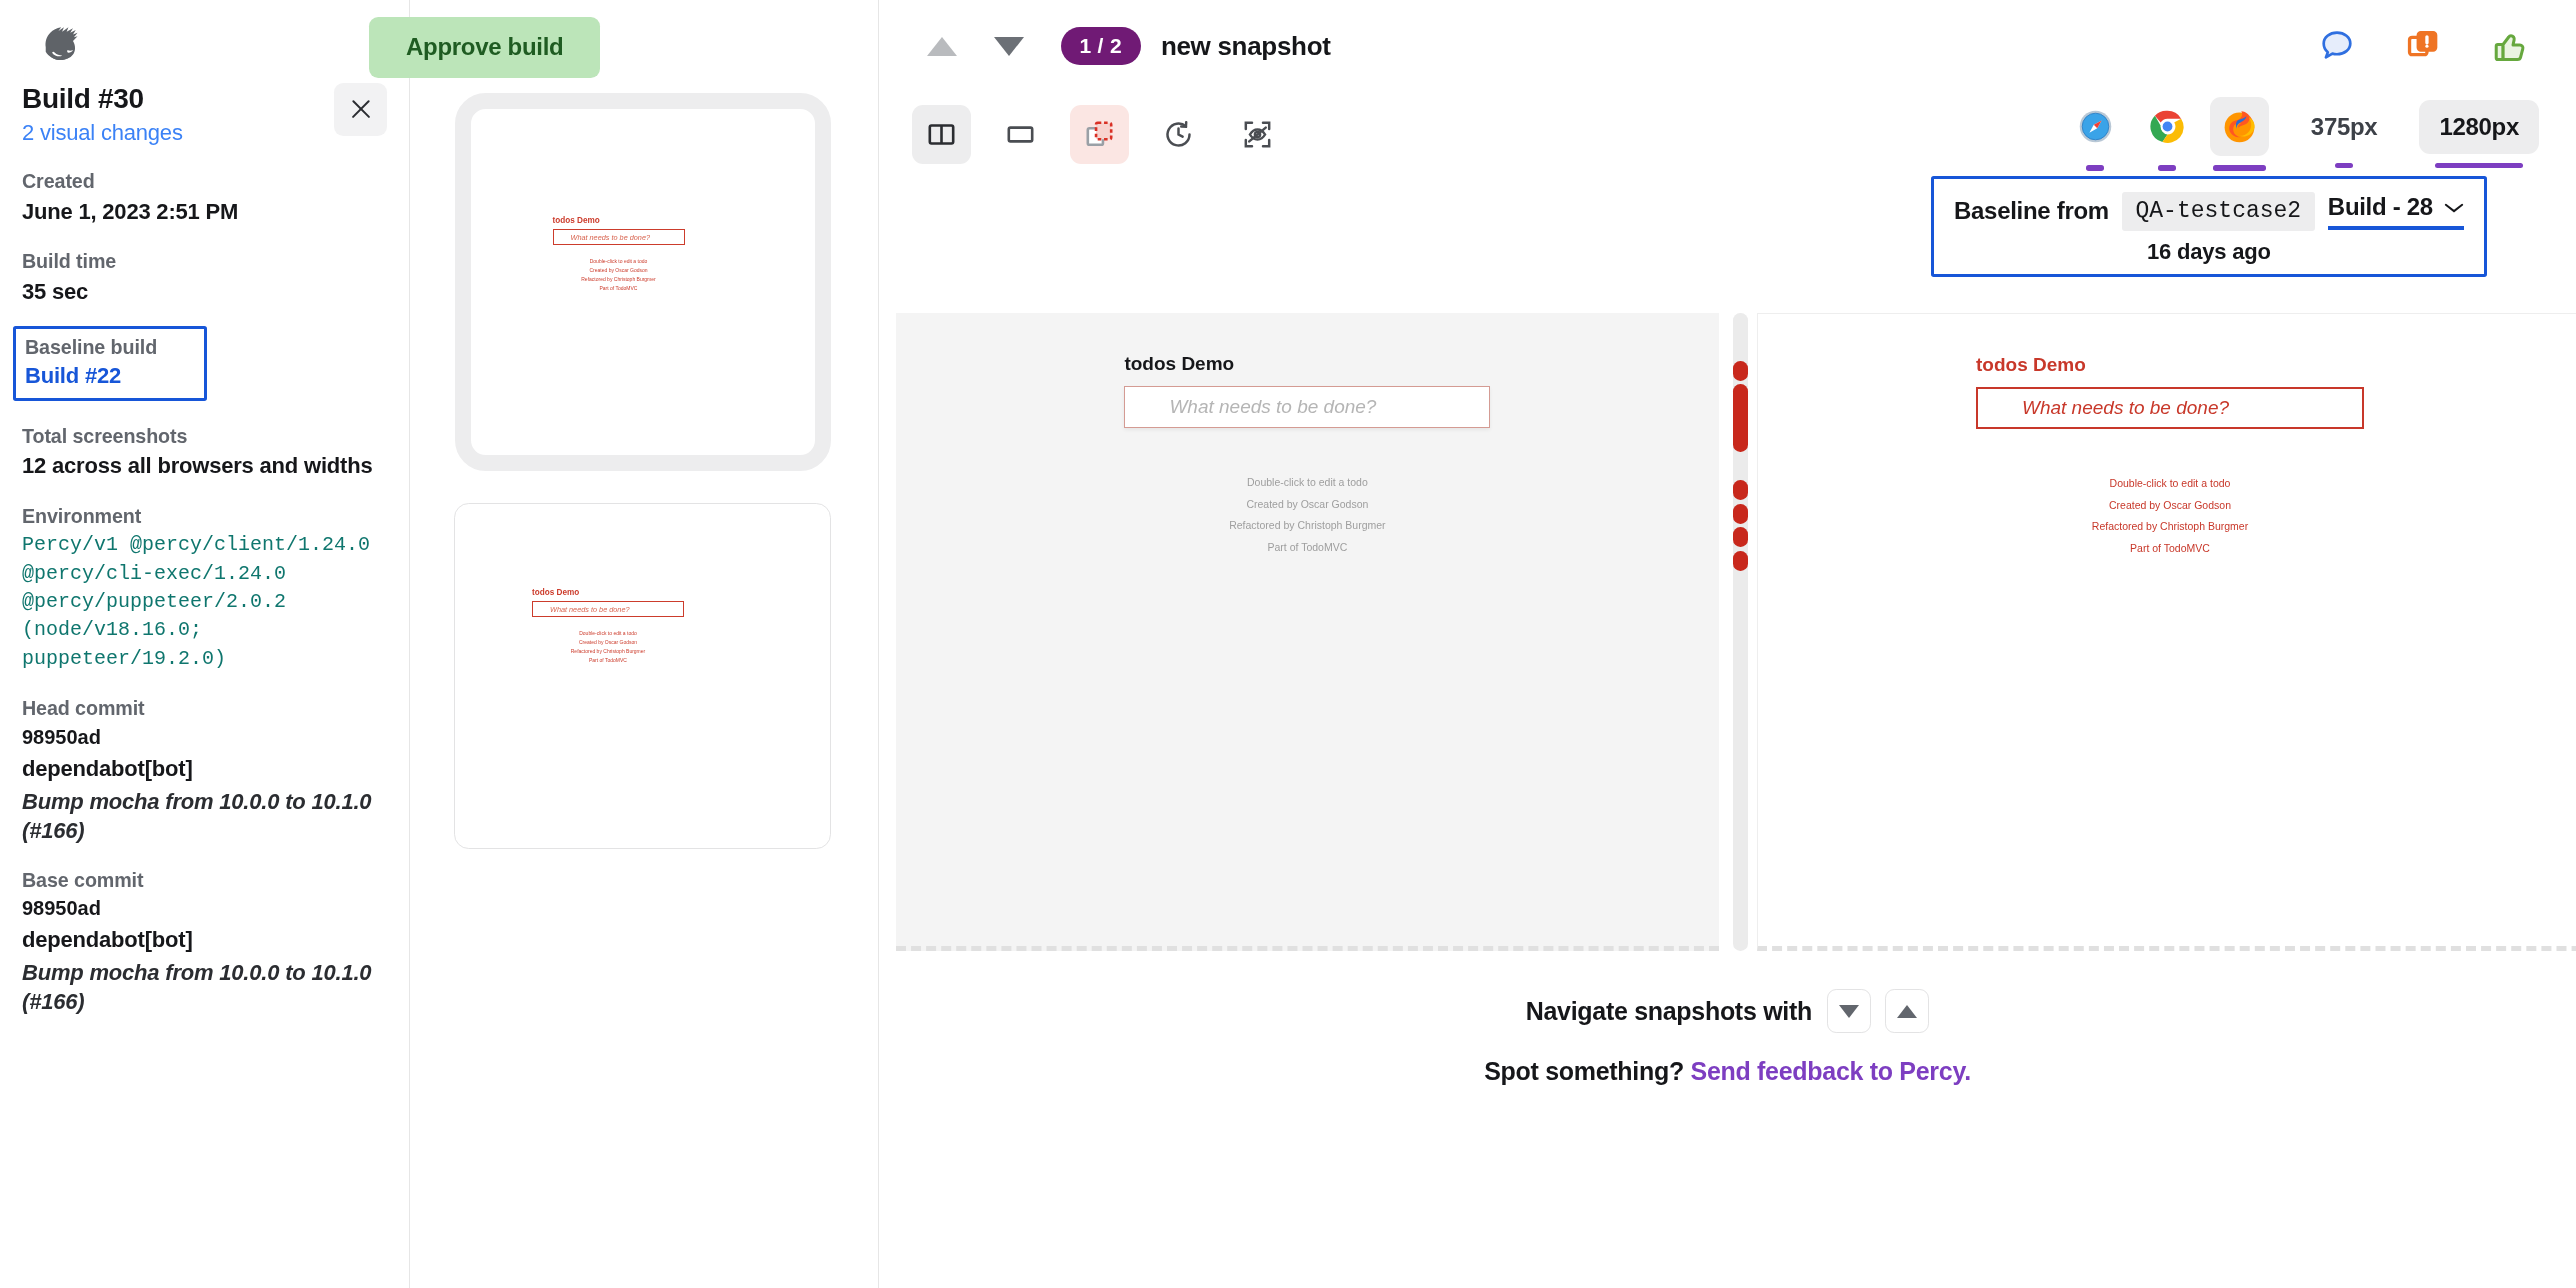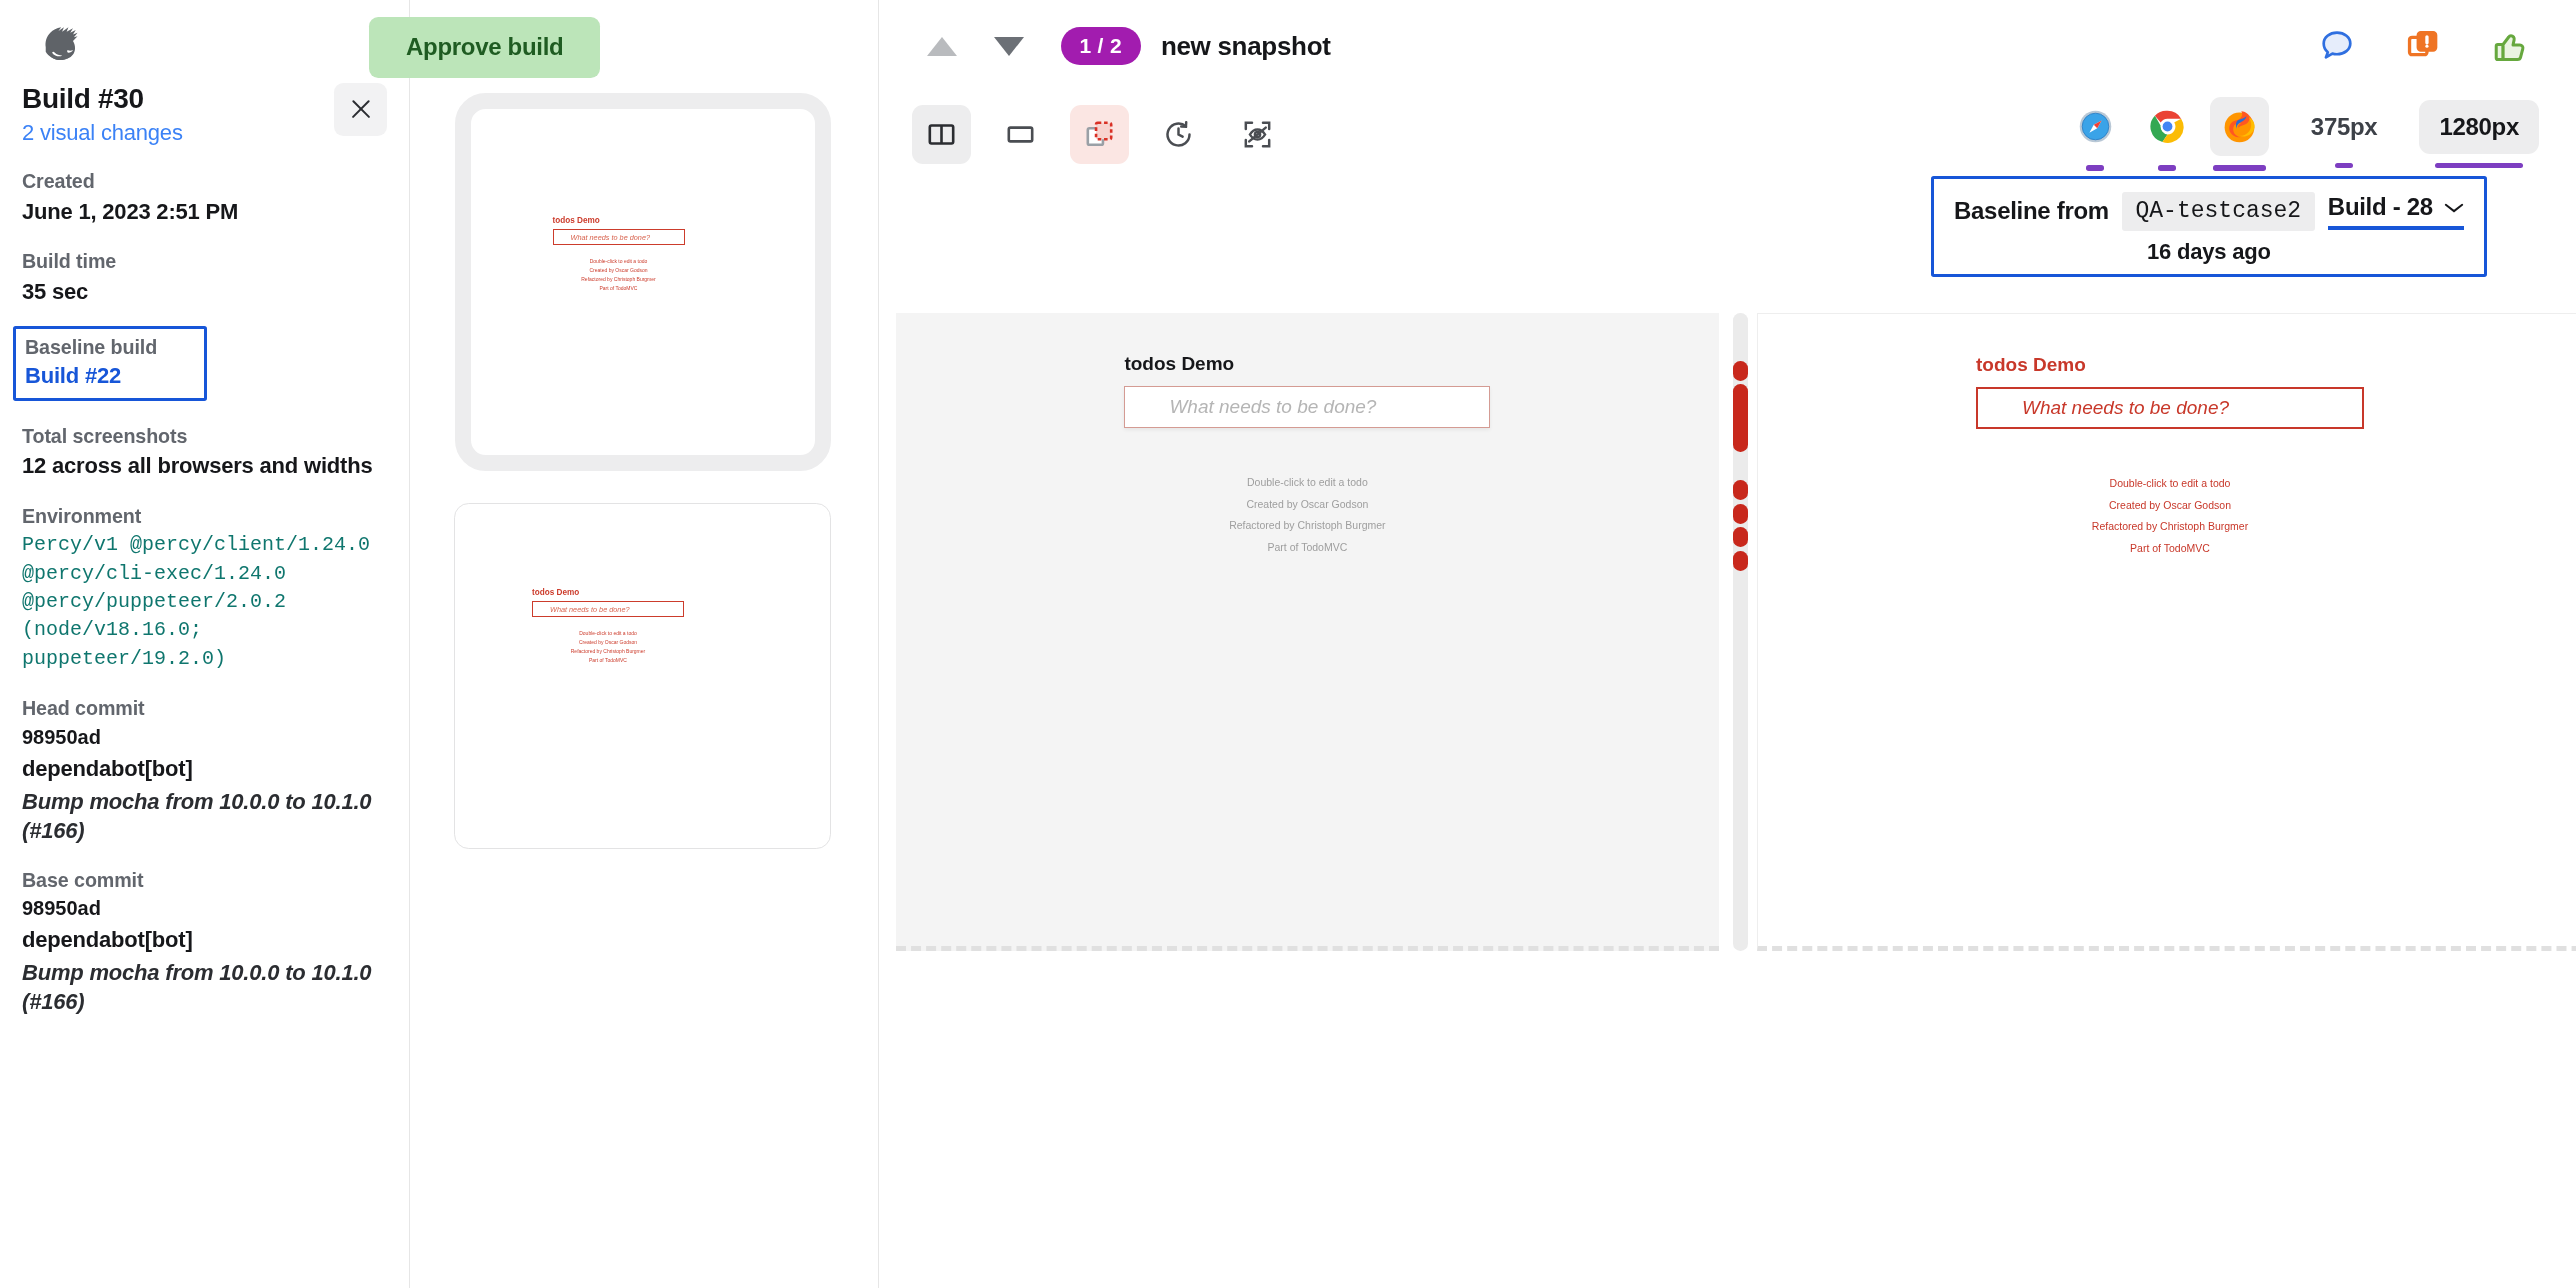--- a/index.html
+++ b/index.html
@@ -88,21 +88,21 @@
   .mini-foot { position: absolute; text-align: center; color: #cc3c2c; font-size: 5px; line-height: 1.85; white-space: nowrap; }
 
   
   .main { flex: 1; height: 1288px; position: relative; background: #fff; }
 
   .topbar { height: 92px; display: flex; align-items: center; padding: 0 37px 0 37px; }
   .navarrow { width: 51px; height: 51px; display: flex; align-items: center; justify-content: center; cursor: pointer; }
   .tri-up { width: 0; height: 0; border-left: 15.6px solid transparent; border-right: 15.6px solid transparent; border-bottom: 19px solid #b9bbbe; }
   .tri-down { width: 0; height: 0; border-left: 15.6px solid transparent; border-right: 15.6px solid transparent; border-top: 19px solid #6c7076; }
   .pill-count {
-    background: #a21caf; color: #fff; border-radius: 915px;
+    background: #701a75; color: #fff; border-radius: 915px;
     font-size: 21px; font-weight: bold; padding: 7.3px 19px; margin-left: 26px; letter-spacing: 0.3px;
   }
   .snapshot-name { font-size: 26px; font-weight: bold; color: #16171a; margin-left: 20px; letter-spacing: -0.3px; }
   .topbar-spacer { flex: 1; }
   .top-icon { width: 59px; height: 59px; display: flex; align-items: center; justify-content: center; margin-left: 27.5px; cursor: pointer; }
 
   
   .toolbar { height: 84px; display: flex; align-items: center; padding: 0 37px 0 33px; }
   .tool-btn {
     width: 59px; height: 59px; border-radius: 11px; display: flex; align-items: center;
@@ -469,16 +469,31 @@
           <div class="todo-foot-r" style="margin-top:44px;">
             <div>Double-click to edit a todo</div>
             <div>Created by Oscar Godson</div>
             <div>Refactored by Christoph Burgmer</div>
             <div>Part of TodoMVC</div>
           </div>
         </div>
       </div>
     </div>
 
+    <div class="footer">
+      <div class="nav-line">
+        <span class="nav-text">Navigate snapshots with</span>
+        <span class="kbd">
+            <span class="tri-d"></span>
+          </span>
+        <span class="kbd">
+            <span class="tri-u"></span>
+          </span>
+      </div>
+      <div class="spot">
+        <span>Spot something?</span>
+        <a>Send feedback to Percy.</a>
+      </div>
+    </div>
 
   </section>
 </div>
 
 
 </body></html>

